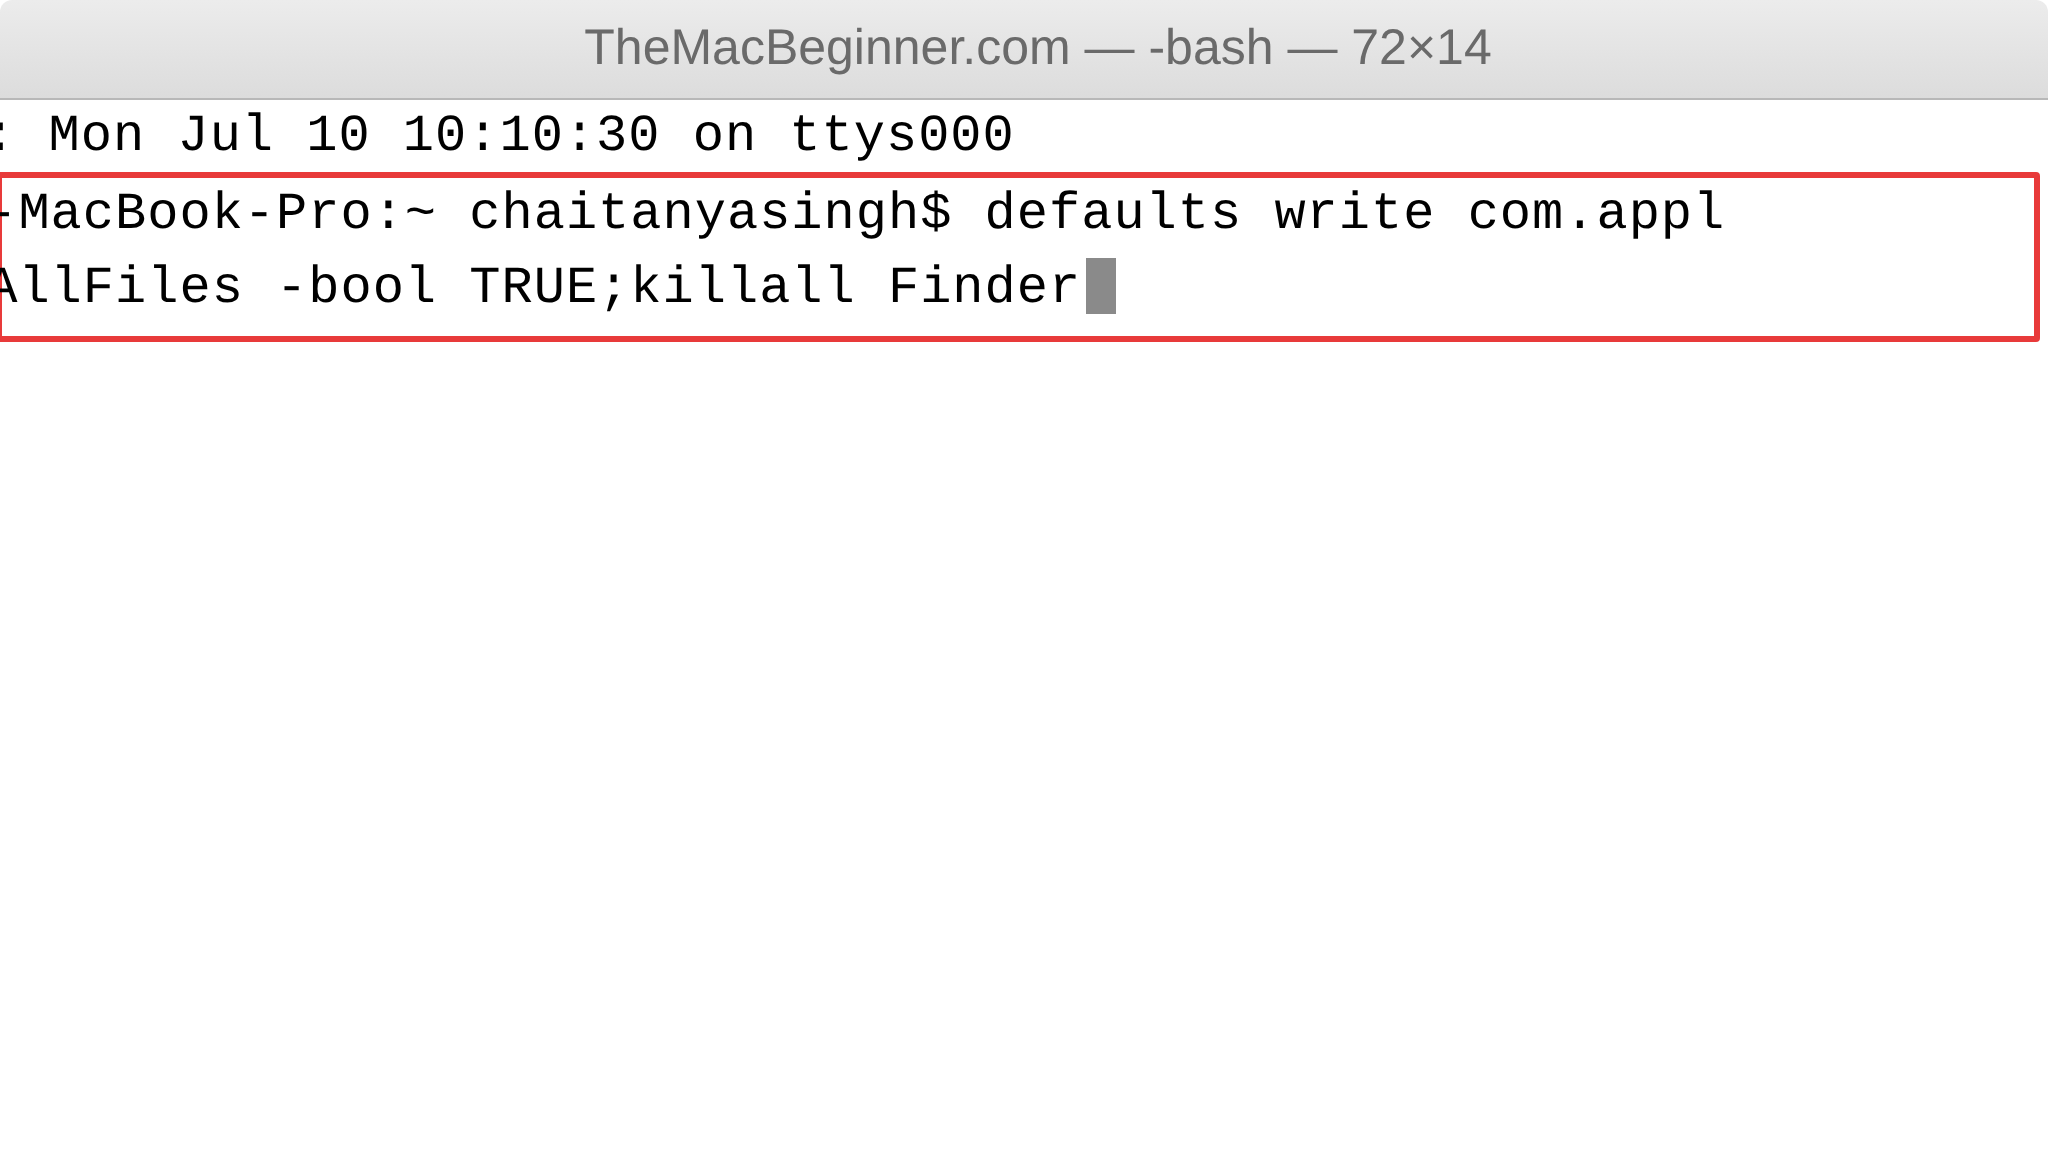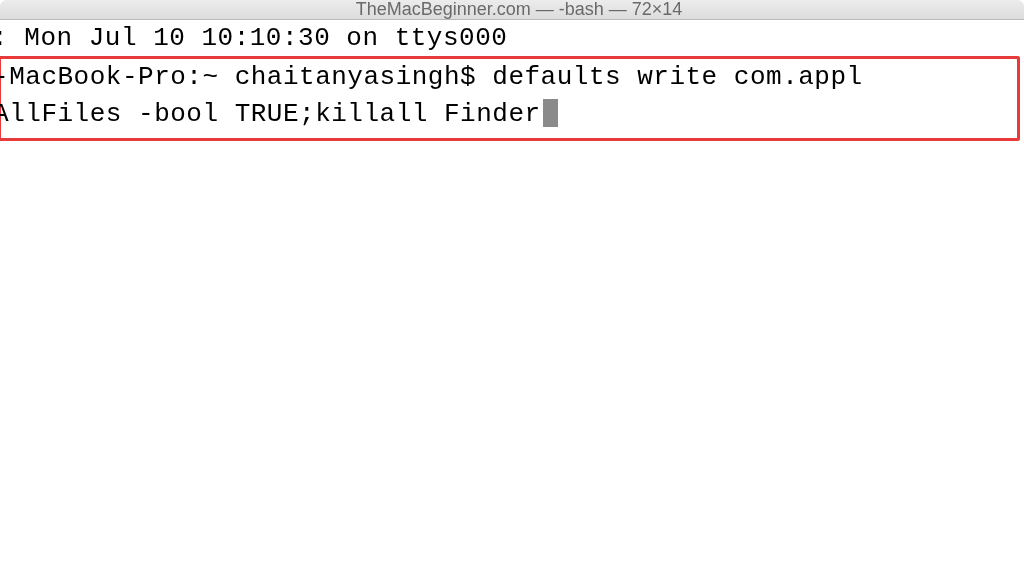--- a/index.html
+++ b/index.html
@@ -15,28 +15,28 @@
       overflow: hidden;
     }
     .window {
       width: 100%;
       height: 100%;
       background: #ffffff;
       border-radius: 6px 6px 0 0;
       overflow: hidden;
     }
     .titlebar {
-      height: 20px;
+      height: 50px;
       background: linear-gradient(to bottom, #ececec, #dcdcdc);
       border-bottom: 1px solid #b8b8b8;
       display: flex;
       align-items: center;
       justify-content: center;
       font-family: -apple-system, "Helvetica Neue", Arial, sans-serif;
-      font-size: 18px;
+      font-size: 25px;
       color: #6a6a6a;
       font-weight: 400;
       padding-left: 14px;
     }
     .terminal-body {
       padding: 0;
       font-size: 26px;
       line-height: 1.45;
       color: #000000;
       font-weight: 500;

